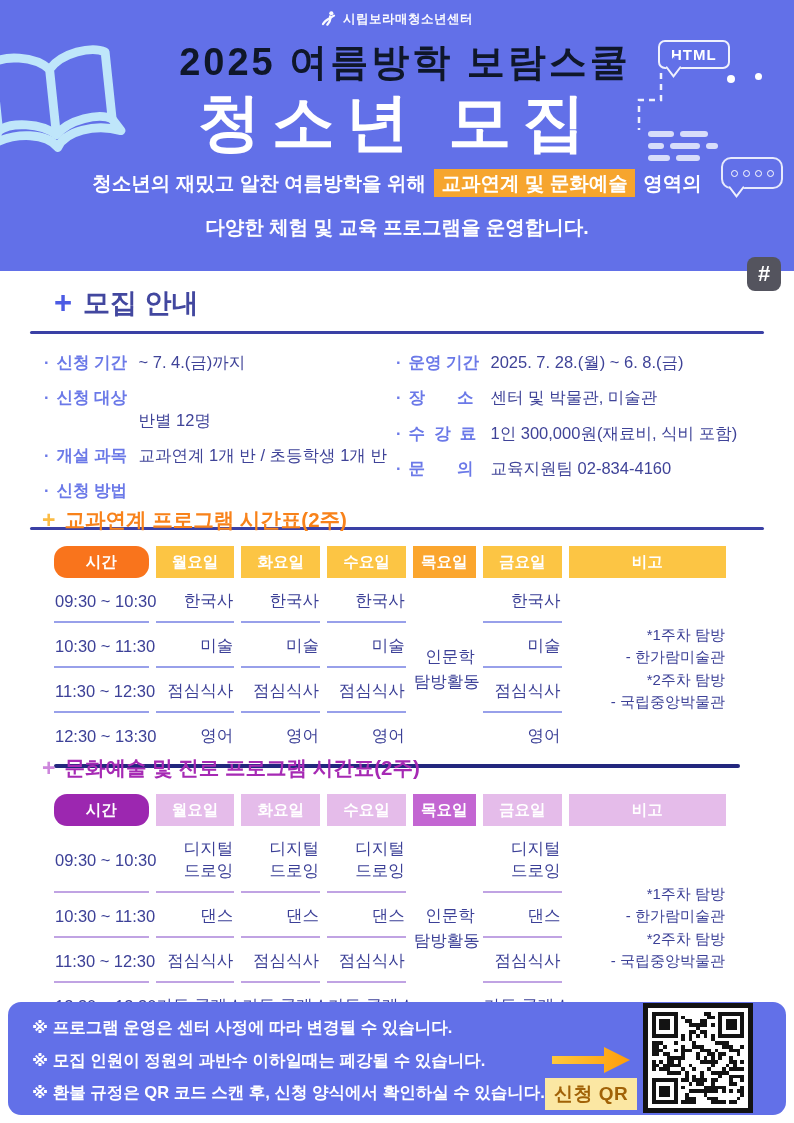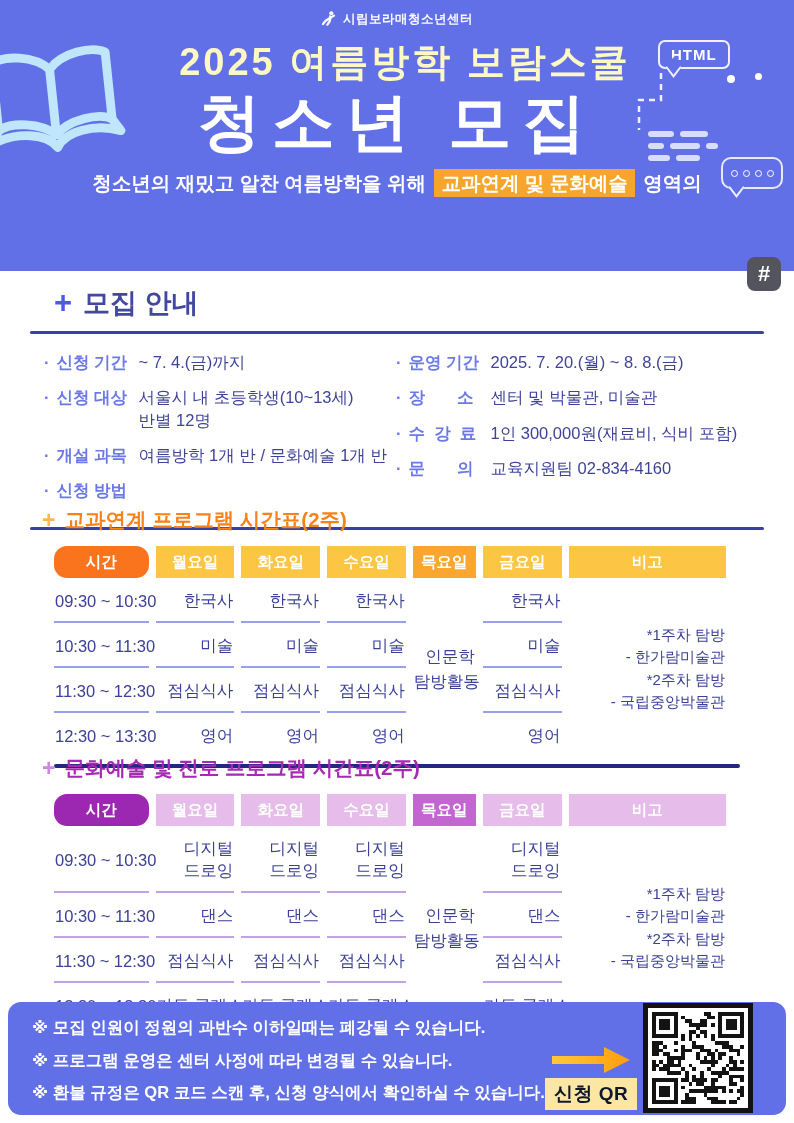--- a/index.html
+++ b/index.html
@@ -2,21 +2,21 @@
 <html><head>
 <meta charset="utf-8">
 <style>
   html,body{margin:0;padding:0;}
   body{width:794px;height:1123px;background:#ffffff;font-family:"Liberation Sans","DejaVu Sans",sans-serif;}
   .poster{position:relative;width:794px;height:1123px;overflow:hidden;background:#fff;}
 
   
   .hero{position:absolute;left:0;top:0;width:794px;height:271px;background:#6270e8;text-align:center;color:#fff;}
   .logo{padding-top:10px;display:flex;justify-content:center;align-items:center;gap:6px;font-size:12.5px;font-weight:bold;letter-spacing:.5px;opacity:.97;}
-  .title1{margin-top:8px;font-size:38px;font-weight:bold;color:#fef9c3;letter-spacing:3px;padding-left:16px;}
+  .title1{margin-top:8px;font-size:38px;font-weight:bold;color:#0f172a;letter-spacing:3px;padding-left:16px;}
   .title2{margin-top:0px;font-size:63px;font-weight:bold;color:#fff;letter-spacing:11px;line-height:1.08;}
   .sub{margin:14px 0 0 0;font-size:19.5px;font-weight:bold;}
   .sub2{margin:17px 0 0 0;font-size:19.5px;font-weight:bold;}
   .hl{background:#f6a52e;padding:3px 7px;margin:0 3px;}
 
   
   .book{position:absolute;left:-16px;top:36px;transform:rotate(-6deg);}
   .html-bubble{position:absolute;left:658px;top:40px;border:2px solid rgba(255,255,255,.9);border-radius:7px;padding:4px 11px;font-size:15px;font-weight:bold;color:#fff;letter-spacing:1px;}
   .html-bubble .tail,.chat-bubble .tail{position:absolute;left:7px;bottom:-7px;width:11px;height:11px;background:#6270e8;border-right:2px solid rgba(255,255,255,.9);border-bottom:2px solid rgba(255,255,255,.9);transform:rotate(45deg) skew(8deg,8deg);}
   .dashes{position:absolute;left:634px;top:70px;}
@@ -66,21 +66,21 @@
   .s1 td.sep{border-bottom:2px solid #98a0ea;}
   .s2 td.sep{border-bottom:2px solid #c0a3e3;}
   td.td-merge span{display:block;line-height:1.5;}
   td.td-remark div{font-size:15px;line-height:1.5;white-space:nowrap;}
   .endline{height:4px;background:#23277e;border-radius:2px;margin-top:5px;}
 
   
   .footer{position:absolute;left:8px;top:1002px;width:778px;height:113px;background:#6270e8;border-radius:13px;color:#fff;}
   .notes{position:absolute;left:24px;top:9px;font-size:16.5px;font-weight:bold;line-height:1.97;white-space:nowrap;}
   .arrow{position:absolute;left:544px;top:44px;}
-  .qr-cta{position:absolute;left:537px;top:76px;background:#fbe7a3;color:#0f172a;font-weight:bold;font-size:19px;padding:3px 9px;letter-spacing:.5px;}
+  .qr-cta{position:absolute;left:537px;top:76px;background:#fbe7a3;color:#a16207;font-weight:bold;font-size:19px;padding:3px 9px;letter-spacing:.5px;}
   .qr-box{position:absolute;right:33px;top:1px;width:110px;height:110px;background:#fff;border:5px solid #131313;box-sizing:border-box;padding:4px;}
   .qr-box svg{width:100%;height:100%;display:block;fill:#131313;shape-rendering:crispEdges;}
 </style>
 </head>
 <body>
 
 <div class="poster">
 
   <header class="hero">
     <div class="logo">
@@ -91,20 +91,21 @@
           <path d="M9.5 22 C13 18 15.2 13.5 13.6 9.5" stroke="#fff" stroke-width="3.4" stroke-linecap="round" fill="none"></path>
         </svg>
       </span>
       <span>시립보라매청소년센터</span>
     </div>
 
     <div class="title1">2025 여름방학 보람스쿨</div>
     <div class="title2">청소년 모집</div>
 
     <p class="sub"><span>청소년의 재밌고 알찬 여름방학을 위해 </span><span class="hl">교과연계 및 문화예술</span><span> 영역의</span></p>
+    <p class="sub2">다양한 체험 및 교육 프로그램을 운영합니다.</p>
 
     <span class="book">
       <svg width="142" height="142" viewBox="0 0 112 100">
         <g fill="none" stroke="#bfe6fa" stroke-width="7" stroke-linejoin="round" stroke-linecap="round">
           <path d="M55 20 C44 8 20 5 10 11 L10 64 C20 58 44 61 55 72 C66 61 90 58 100 64 L100 11 C90 5 66 8 55 20 Z"></path>
           <path d="M55 22 L55 70"></path>
           <path d="M10 64 L4 74 C24 66 48 70 55 82 C62 70 86 66 106 74 L100 64"></path>
         </g>
       </svg>
     </span>
@@ -160,37 +161,37 @@
     <div class="info-grid">
       <div class="col-l">
         <div class="item">
           <span class="bullet">·</span>
           <span class="lbl">신청 기간</span>
           <span class="val">~ 7. 4.(금)까지</span>
         </div>
         <div class="item">
           <span class="bullet">·</span>
           <span class="lbl">신청 대상</span>
-          <span class="val"><span>서울시 내 초등학생(10~13세)</span><br><span>반별 12명</span></span>
+          <span class="val"><br><span>반별 12명</span></span>
         </div>
         <div class="item">
           <span class="bullet">·</span>
           <span class="lbl">개설 과목</span>
-          <span class="val">여름방학 1개 반 / 문화예술 1개 반</span>
+          <span class="val">교과연계 1개 반 / 초등학생 1개 반</span>
         </div>
         <div class="item">
           <span class="bullet">·</span>
           <span class="lbl">신청 방법</span>
         </div>
       </div>
       <div class="col-r">
         <div class="item">
           <span class="bullet">·</span>
           <span class="lbl">운영 기간</span>
-          <span class="val">2025. 7. 20.(월) ~ 8. 8.(금)</span>
+          <span class="val">2025. 7. 28.(월) ~ 6. 8.(금)</span>
         </div>
         <div class="item">
           <span class="bullet">·</span>
           <span class="lbl">장&nbsp;&nbsp;&nbsp;&nbsp;&nbsp;&nbsp;&nbsp;소</span>
           <span class="val">센터 및 박물관, 미술관</span>
         </div>
         <div class="item">
           <span class="bullet">·</span>
           <span class="lbl">수&nbsp;&nbsp;강&nbsp;&nbsp;료</span>
           <span class="val">1인 300,000원(재료비, 식비 포함)</span>
@@ -340,22 +341,22 @@
           <td>가든 클래스</td>
           <td>가든 클래스</td>
         </tr>
       </tbody>
     </table>
     <div class="endline"></div>
   </section>
 
   <footer class="footer">
     <div class="notes">
+      <div>※ 프로그램 운영은 센터 사정에 따라 변경될 수 있습니다.</div>
       <div>※ 모집 인원이 정원의 과반수 이하일때는 폐강될 수 있습니다.</div>
-      <div>※ 프로그램 운영은 센터 사정에 따라 변경될 수 있습니다.</div>
       <div>※ 환불 규정은 QR 코드 스캔 후, 신청 양식에서 확인하실 수 있습니다.</div>
     </div>
 
     <span class="arrow">
       <svg width="78" height="28" viewBox="0 0 78 28">
         <defs>
             <linearGradient id="ag" x1="0" y1="0" x2="1" y2="0">
           <stop offset="0" stop-color="#ffc83d"></stop>
               <stop offset="1" stop-color="#ff9d0a"></stop>
         </linearGradient>

